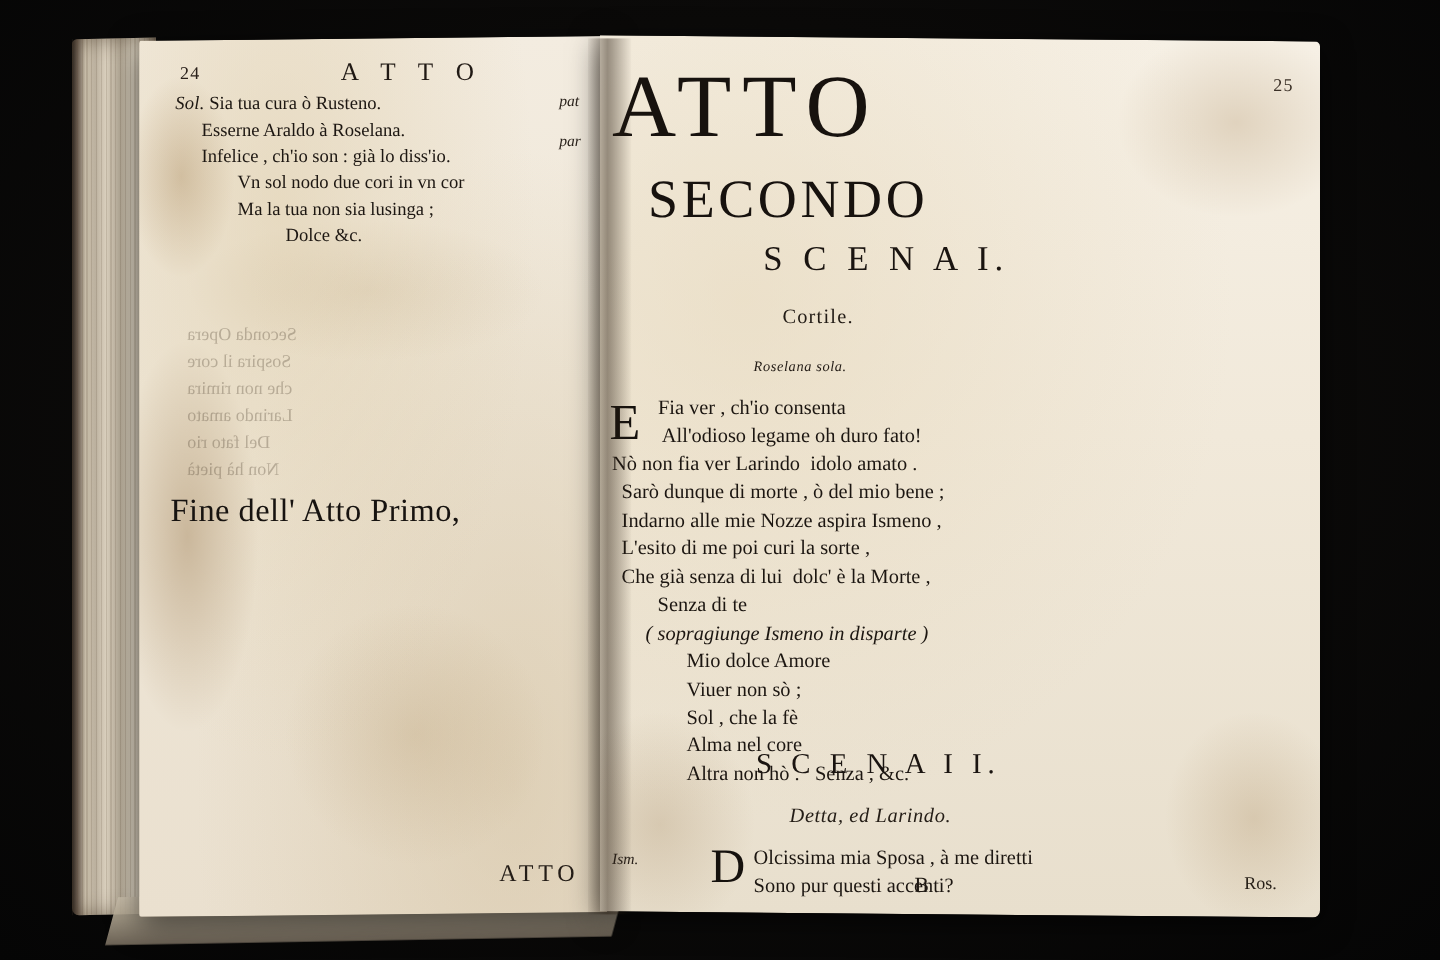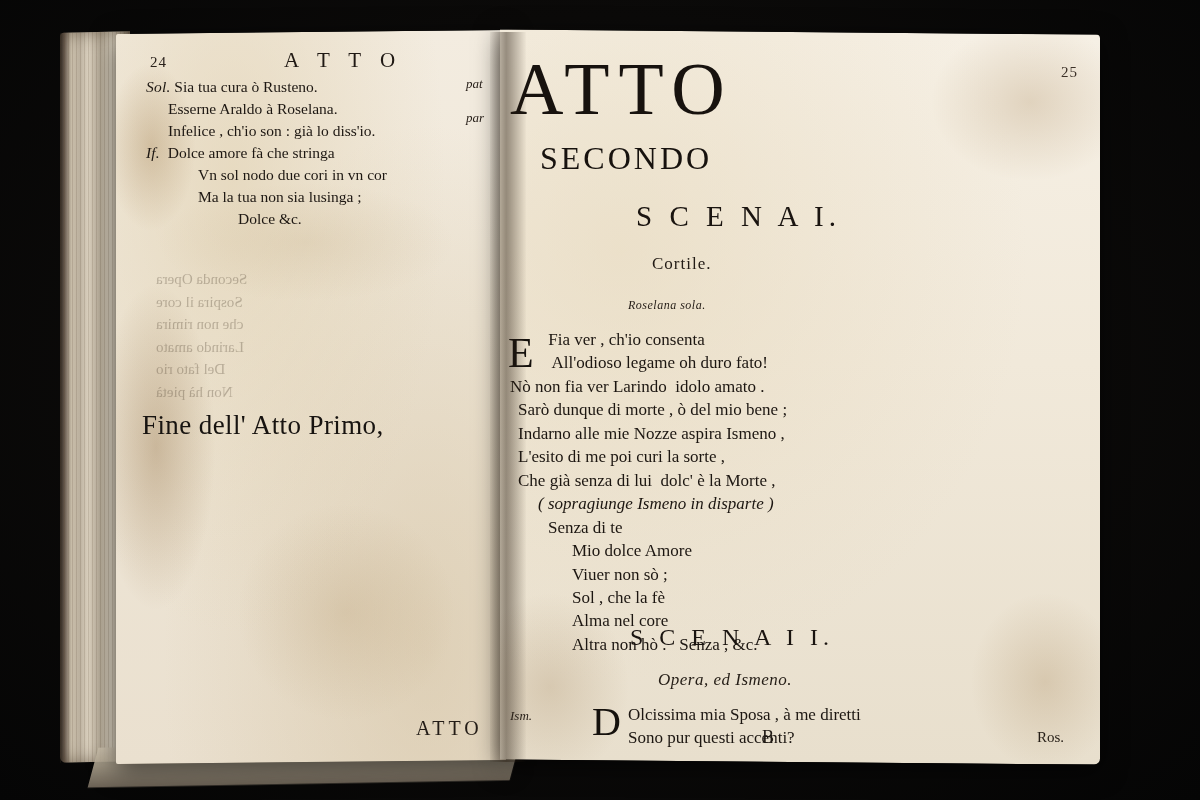--- a/index.html
+++ b/index.html
@@ -192,21 +192,21 @@
     font-size: 74px;
     letter-spacing: 9px;
     line-height: .95;
     color: #17120e;
     font-weight: 400;
   }
   .secondo {
     position: absolute;
     left: 40px;
     top: 108px;
-    font-size: 32px;
+    font-size: 45px;
     letter-spacing: 3px;
     color: #17120e;
   }
   .scena1 {
     position: absolute;
     left: 92px;
     top: 168px;
     font-size: 29px;
     letter-spacing: 5px;
     color: #1a1410;
@@ -344,21 +344,20 @@
           <div>Non hà pietà</div>
         </div>
 
         <div class="folio folio-left">24</div>
         <div class="runhead">A T T O</div>
 
         <div class="verse">
           <div class="ln"><span class="spk">Sol.</span><span> Sia tua cura ò Rusteno.</span></div>
           <div class="ln ind1"><span>Esserne Araldo à Roselana.</span></div>
           <div class="ln ind1"><span>Infelice , ch'io son : già lo diss'io.</span></div>
-          <div class="ln"><span class="spk">If.</span><span>  Dolce amore fà che stringa</span></div>
           <div class="ln ind2"><span>Vn sol nodo due cori in vn cor</span></div>
           <div class="ln ind2"><span>Ma la tua non sia lusinga ;</span></div>
           <div class="ln ind3"><span>Dolce &amp;c.</span></div>
         </div>
 
         <div class="fine">Fine dell' Atto Primo,</div>
         <div class="catchword">ATTO</div>
 
         <div class="margin-note" style="left:350px;top:44px">pat</div>
         <div class="margin-note" style="left:350px;top:78px">par</div>
@@ -383,31 +382,31 @@
         <div class="dropcap">E</div>
 
         <div class="body-verse">
           <div class="ln" style="padding-left:34px"><span> Fia ver , ch'io consenta</span></div>
           <div class="ln" style="padding-left:34px"><span>  All'odioso legame oh duro fato!</span></div>
           <div class="ln" style="padding-left:0px"><span>Nò non fia ver Larindo  idolo amato .</span></div>
           <div class="ln" style="padding-left:8px"><span>Sarò dunque di morte , ò del mio bene ;</span></div>
           <div class="ln" style="padding-left:8px"><span>Indarno alle mie Nozze aspira Ismeno ,</span></div>
           <div class="ln" style="padding-left:8px"><span>L'esito di me poi curi la sorte ,</span></div>
           <div class="ln" style="padding-left:8px"><span>Che già senza di lui  dolc' è la Morte ,</span></div>
+          <div class="ln" style="padding-left:38px"><span>Senza di te</span></div>
           <div class="ln stage"><span>( sopragiunge Ismeno in disparte )</span></div>
-          <div class="ln" style="padding-left:38px"><span>Senza di te</span></div>
           <div class="ln" style="padding-left:62px"><span>Mio dolce Amore</span></div>
           <div class="ln" style="padding-left:62px"><span>Viuer non sò ;</span></div>
           <div class="ln" style="padding-left:62px"><span>Sol , che la fè</span></div>
           <div class="ln" style="padding-left:62px"><span>Alma nel core</span></div>
           <div class="ln" style="padding-left:62px"><span>Altra non hò .   Senza , &amp;c.</span></div>
         </div>
 
         <div class="scena2">S C E N A   I I.</div>
-        <div class="detta">Opera, ed Ismeno.</div>
+        <div class="detta">Detta, ed Larindo.</div>
 
         <div class="margin-note" style="left:10px;top:676px">Ism.</div>
 
         <div class="dropcap2">D</div>
         <div class="last-lines">
           <div class="ln"><span>Olcissima mia Sposa , à me diretti</span></div>
           <div class="ln" style="padding-left:-2px"><span>Sono pur questi accenti?</span></div>
         </div>
 
         <div class="sig">B</div>

